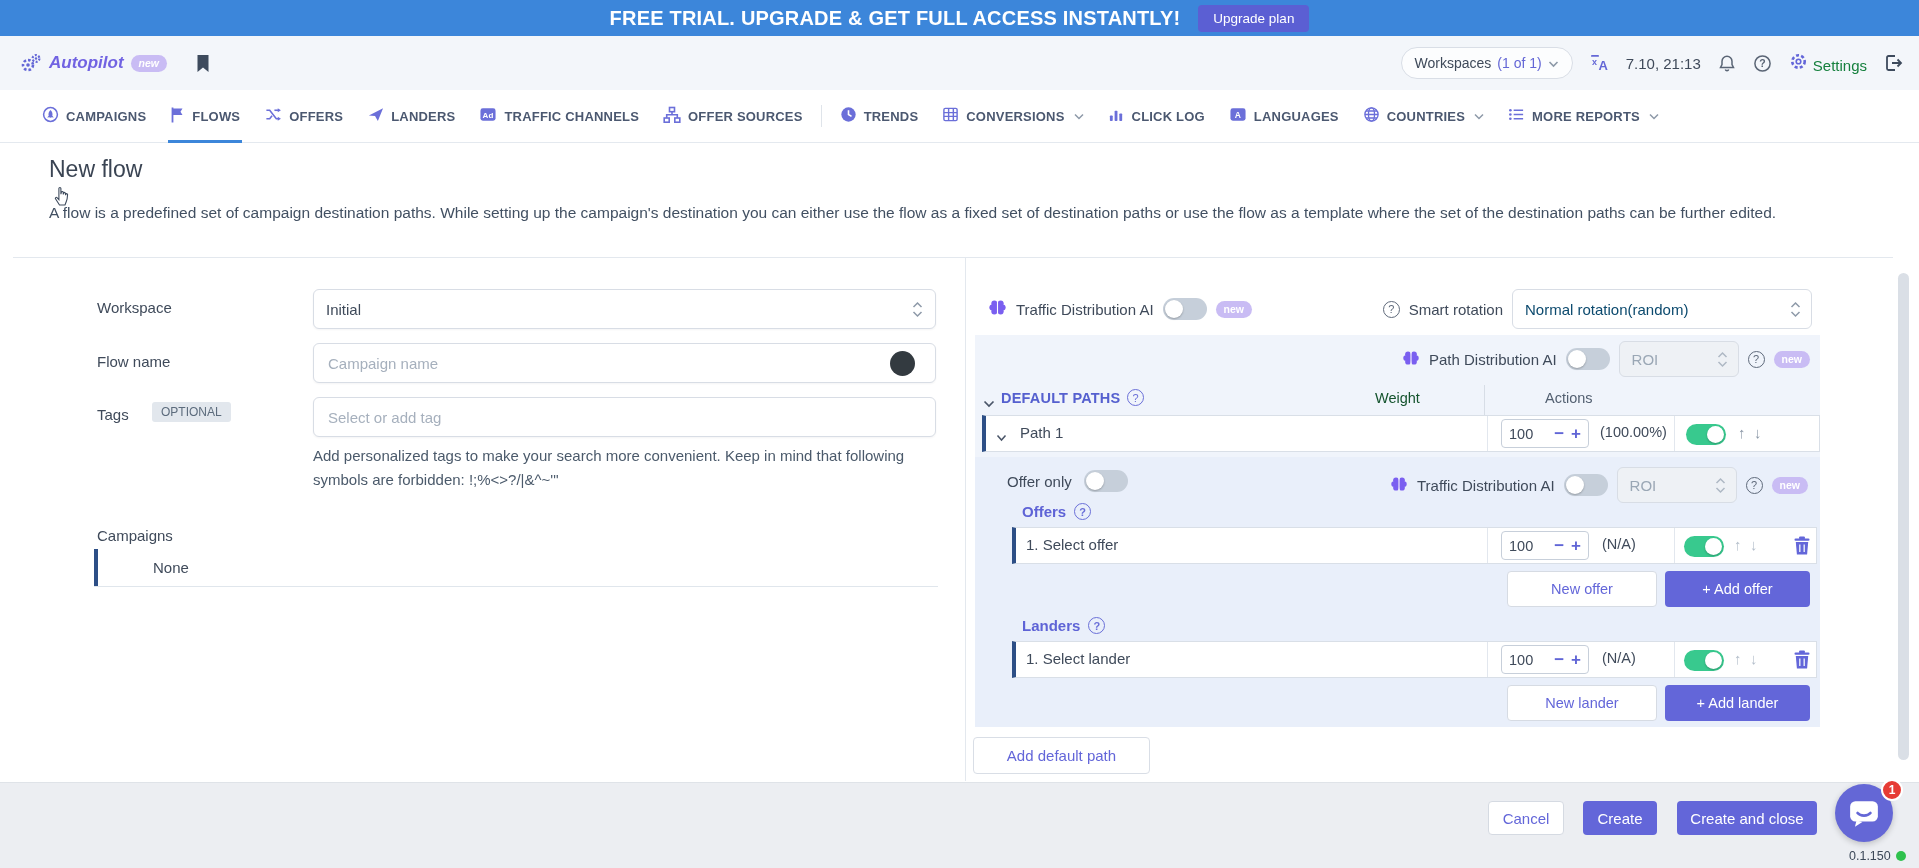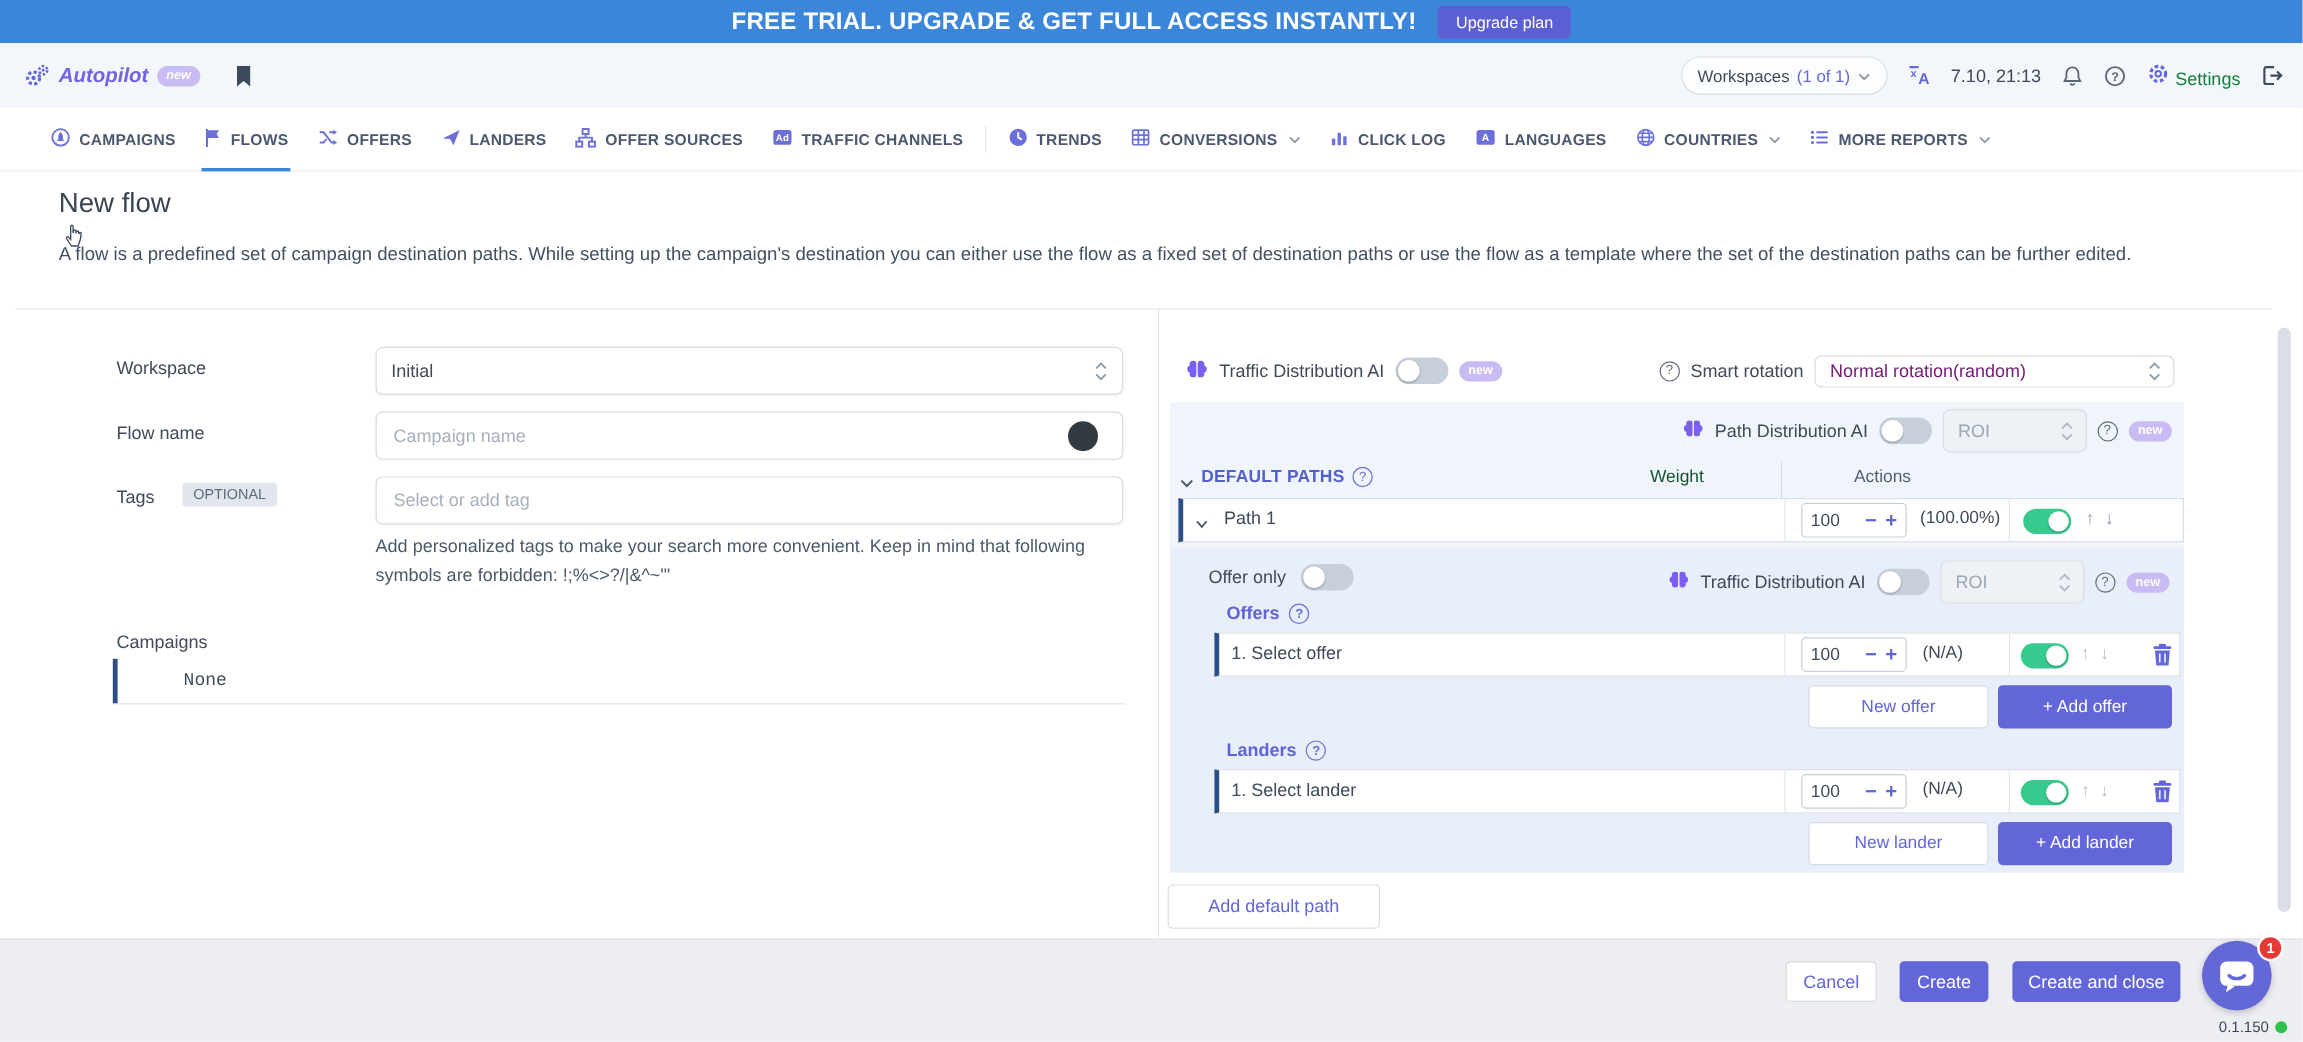--- a/index.html
+++ b/index.html
@@ -43,34 +43,34 @@
   .field{position:absolute;left:313px;width:623px;height:40px;border:1px solid #d8dde5;border-radius:6px;background:#fff;box-shadow:0 1px 2px rgba(30,40,60,.05);box-sizing:border-box;display:flex;align-items:center;padding:0 12px;font-size:15px;color:#3f4a5a;}
   .field input{border:none;outline:none;flex:1;font-size:15px;font-family:inherit;color:#3f4a5a;background:transparent;}
   .field input::placeholder{color:#a6b0bd;}
   .spn{margin-left:auto;display:flex;}
   .color-dot{position:absolute;right:20px;top:7px;width:25px;height:25px;border-radius:50%;background:#333a40;cursor:pointer;}
   .opt-badge{position:absolute;left:152px;top:259px;background:#e2e7ed;color:#5c6b7c;font-size:12px;padding:3px 9px;border-radius:3px;}
   .tags-help{position:absolute;left:313px;top:301px;width:632px;font-size:15px;line-height:24px;color:#4b5a6b;}
   .camp-label{position:absolute;left:97px;top:384px;font-size:15px;color:#3f4a5a;}
   .camp-row{position:absolute;left:94px;top:406px;width:844px;height:37px;border-bottom:1px solid #e0e6ec;display:flex;align-items:center;}
   .camp-bar{width:4px;height:100%;background:#2d4f86;}
-  .camp-none{padding-left:55px;font-size:15px;color:#3f4a5a;font-family:Liberation Mono, monospace;}
+  .camp-none{padding-left:55px;font-size:15px;color:#3f4a5a;}
 
   
   .ai-row{position:absolute;left:988px;top:145px;width:824px;height:42px;display:flex;align-items:center;justify-content:space-between;}
   .hgroup{display:flex;align-items:center;gap:9px;font-size:15px;color:#3f4a5a;}
   .toggle{width:44px;height:22px;border-radius:11px;background:#c6cfda;position:relative;cursor:pointer;flex:0 0 auto;}
   .toggle .knob{position:absolute;top:2px;left:2px;width:18px;height:18px;border-radius:50%;background:#fff;box-shadow:0 1px 2px rgba(0,0,0,.25);}
   .toggle.on{background:#38c98e;}
   .toggle.on .knob{left:auto;right:2px;}
   .toggle.sm{width:40px;height:21px;}
   .toggle.sm .knob{width:17px;height:17px;}
   .qicon{width:17px;height:17px;border-radius:50%;border:1.4px solid #5f6a7b;color:#5f6a7b;font-size:11px;display:inline-flex;align-items:center;justify-content:center;box-sizing:border-box;flex:0 0 auto;cursor:pointer;}
   .qicon.purple{border-color:#6a6fd8;color:#6a6fd8;}
-  .sel{height:27px;border:1px solid #d8dde5;border-radius:6px;background:#fff;display:flex;align-items:center;padding:0 10px 0 12px;font-size:15px;color:#701a75;box-sizing:border-box;cursor:pointer;}
+  .sel{height:40px;border:1px solid #d8dde5;border-radius:6px;background:#fff;display:flex;align-items:center;padding:0 10px 0 12px;font-size:15px;color:#0c4a6e;box-sizing:border-box;cursor:pointer;}
   .sel.disabled{background:#eef1f5;color:#9aa7b5;cursor:default;}
 
   .panel{position:absolute;left:975px;top:192px;width:845px;height:392px;background:#f0f4fb;}
   .pd-row{position:absolute;top:5px;right:10px;height:38px;display:flex;align-items:center;gap:9px;font-size:15px;color:#3f4a5a;}
   .dp-header{position:absolute;left:0;top:48px;width:100%;height:32px;}
   .dp-title{position:absolute;left:26px;top:7px;color:#5560cf;font-weight:bold;font-size:14.5px;letter-spacing:.2px;}
   .dp-chev{position:absolute;left:8px;top:11px;}
   .dp-q{position:absolute;left:152px;top:6px;}
   .col-weight{position:absolute;left:400px;top:7px;font-size:14.5px;color:#14532d;}
   .col-actions{position:absolute;left:570px;top:7px;font-size:14.5px;color:#525f70;}
@@ -205,36 +205,36 @@
           </svg></span>
       <span>OFFERS</span>
     </div>
     <div class="nav-item">
       <span><svg width="17" height="17" viewBox="0 0 18 18">
             <path d="M2 10L17 2.5 11.5 16l-3-5.5z" fill="#6b6fd9"></path>
           </svg></span>
       <span>LANDERS</span>
     </div>
     <div class="nav-item">
+      <span><svg width="18" height="17" viewBox="0 0 18 18">
+            <rect x="1" y="2.5" width="16" height="13" rx="2.5" fill="#6b6fd9"></rect>
+            <text x="9" y="12.3" font-size="8.5" fill="#fff" text-anchor="middle" font-family="Liberation Sans" font-weight="bold">Ad</text>
+          </svg></span>
+      <span>TRAFFIC CHANNELS</span>
+    </div>
+    <div class="nav-item">
       <span><svg width="18" height="18" viewBox="0 0 18 18">
             <g fill="none" stroke="#6b6fd9" stroke-width="1.6">
               <rect x="6.5" y="1.5" width="5" height="4.2"></rect>
               <rect x="1.2" y="12" width="5" height="4.2"></rect>
               <rect x="11.8" y="12" width="5" height="4.2"></rect>
               <path d="M9 5.7v3M3.7 12V8.7h10.6V12"></path>
             </g>
           </svg></span>
       <span>OFFER SOURCES</span>
-    </div>
-    <div class="nav-item">
-      <span><svg width="18" height="17" viewBox="0 0 18 18">
-            <rect x="1" y="2.5" width="16" height="13" rx="2.5" fill="#6b6fd9"></rect>
-            <text x="9" y="12.3" font-size="8.5" fill="#fff" text-anchor="middle" font-family="Liberation Sans" font-weight="bold">Ad</text>
-          </svg></span>
-      <span>TRAFFIC CHANNELS</span>
     </div>
     <div class="nav-sep"></div>
     <div class="nav-item">
       <span><svg width="17" height="17" viewBox="0 0 18 18">
             <circle cx="9" cy="9" r="7.6" fill="#6b6fd9"></circle>
             <path d="M9 4.5V9l3.2 2" stroke="#fff" stroke-width="1.7" fill="none"></path>
           </svg></span>
       <span>TRENDS</span>
     </div>
     <div class="nav-item">

